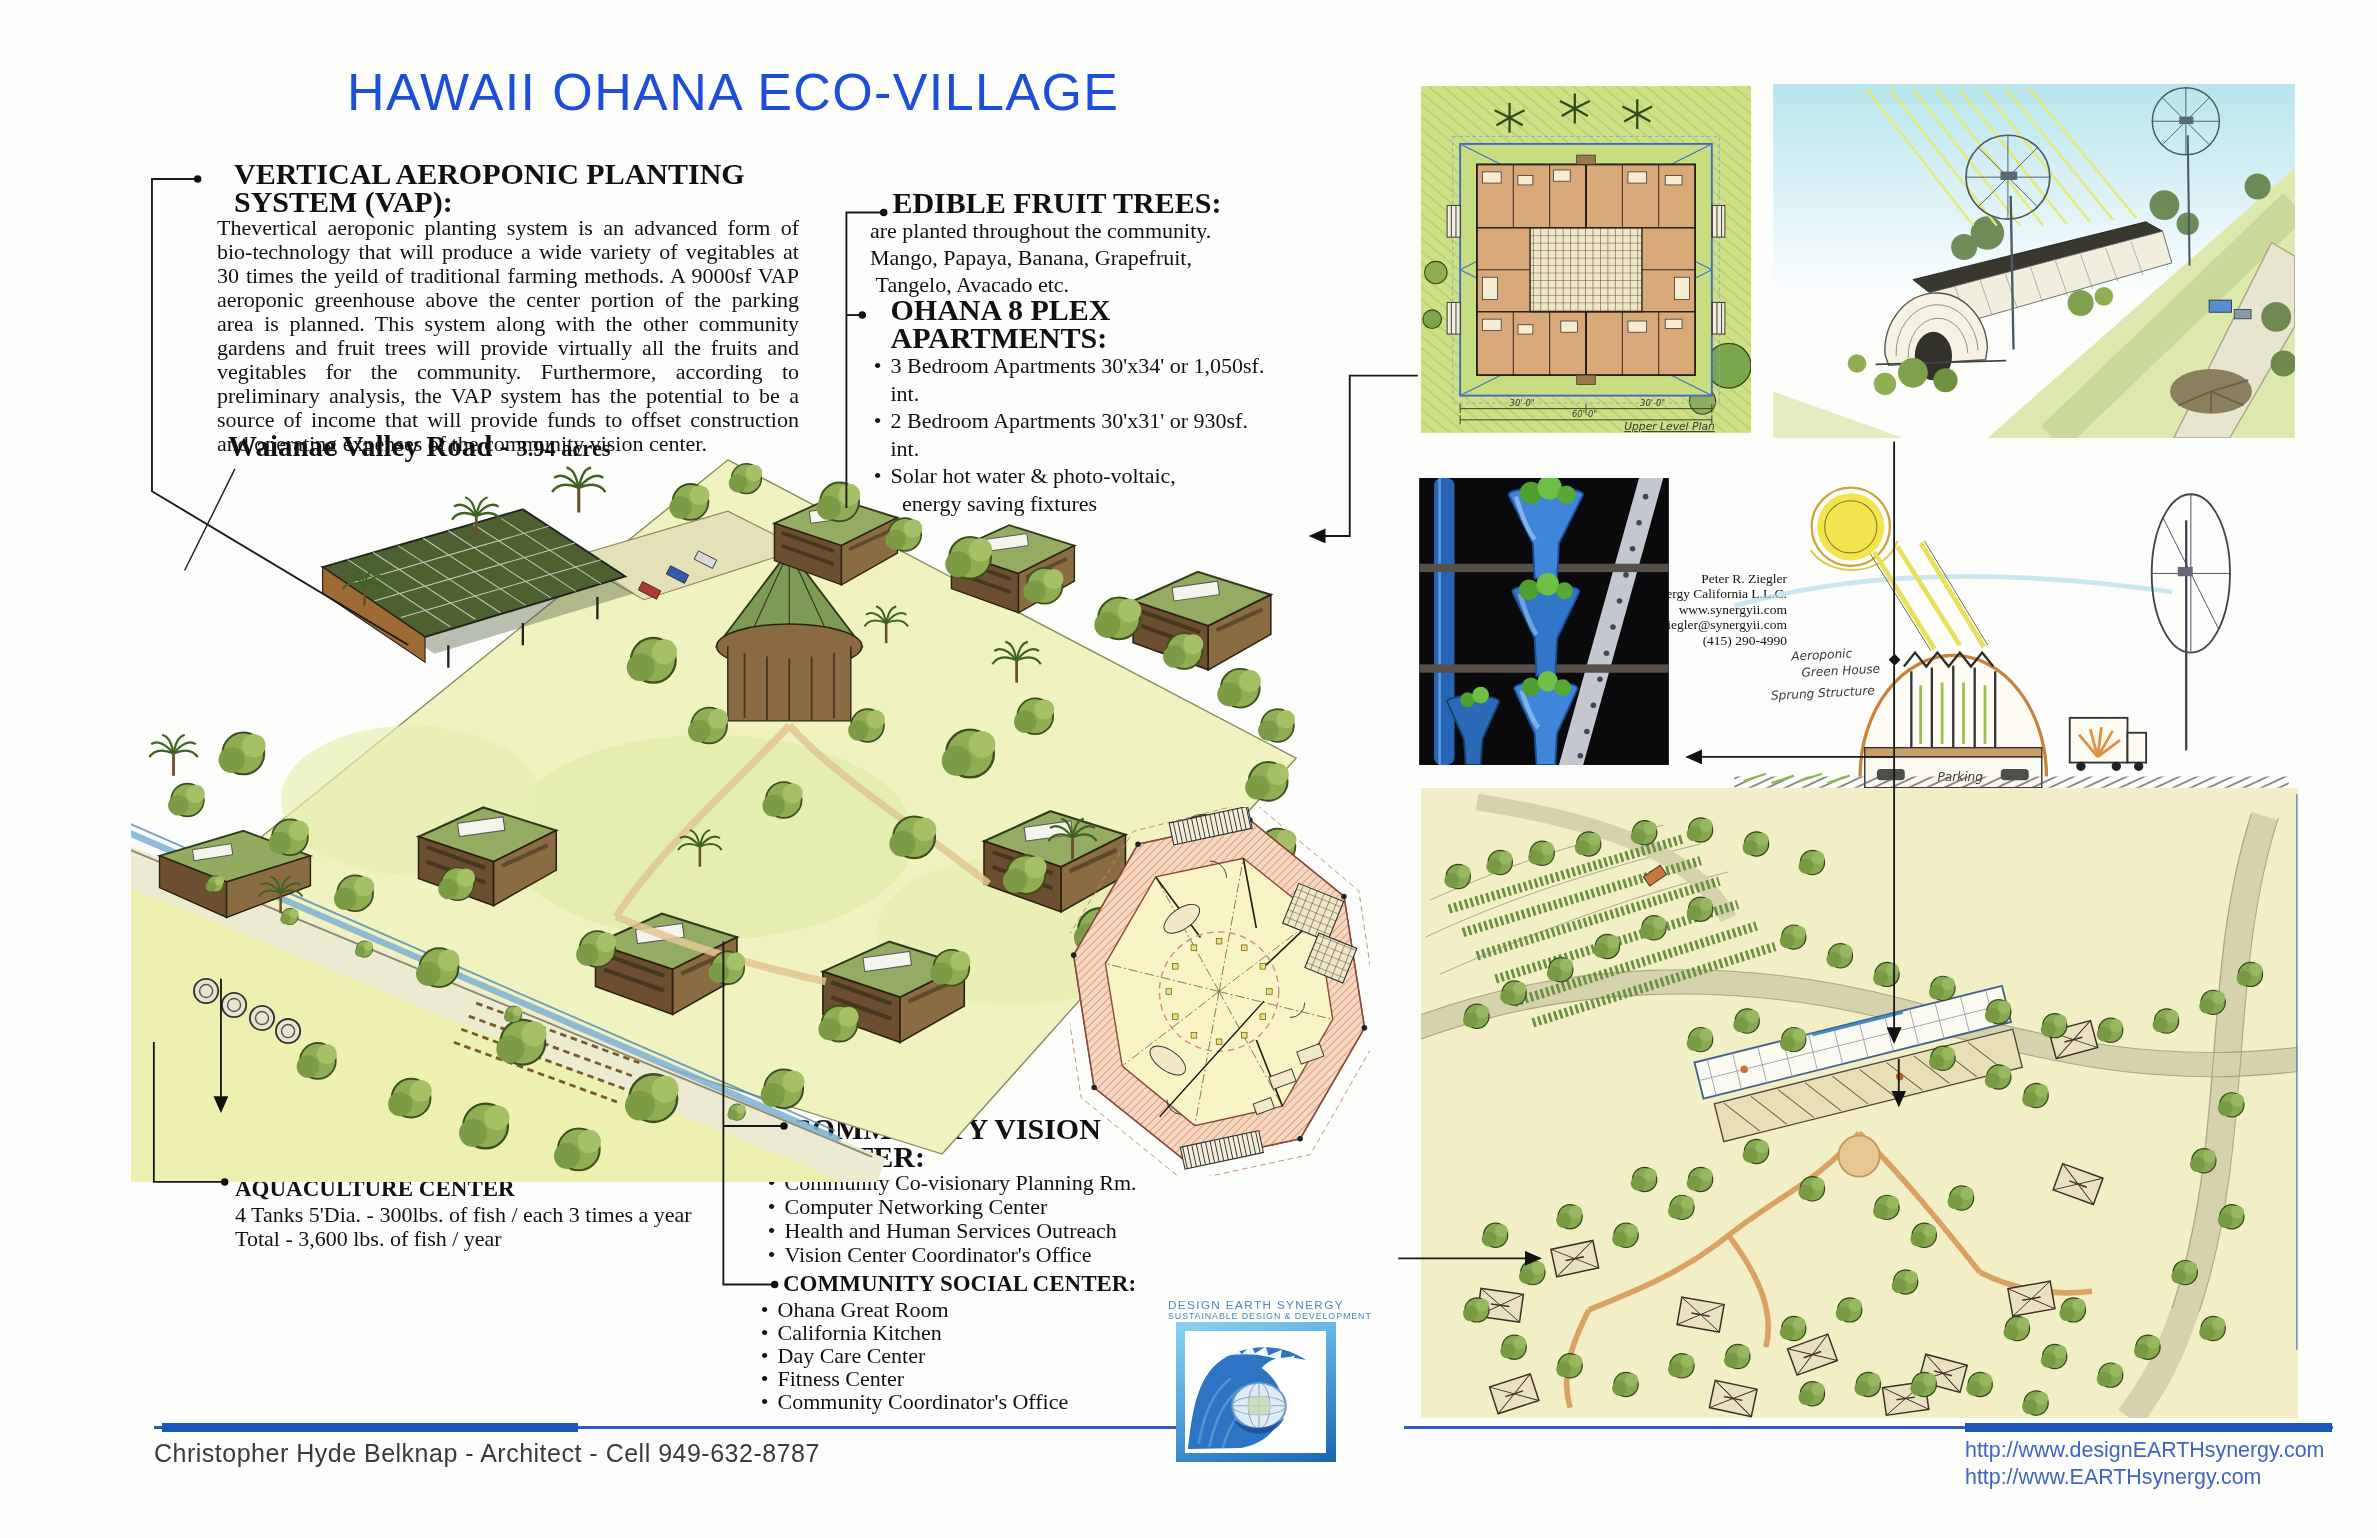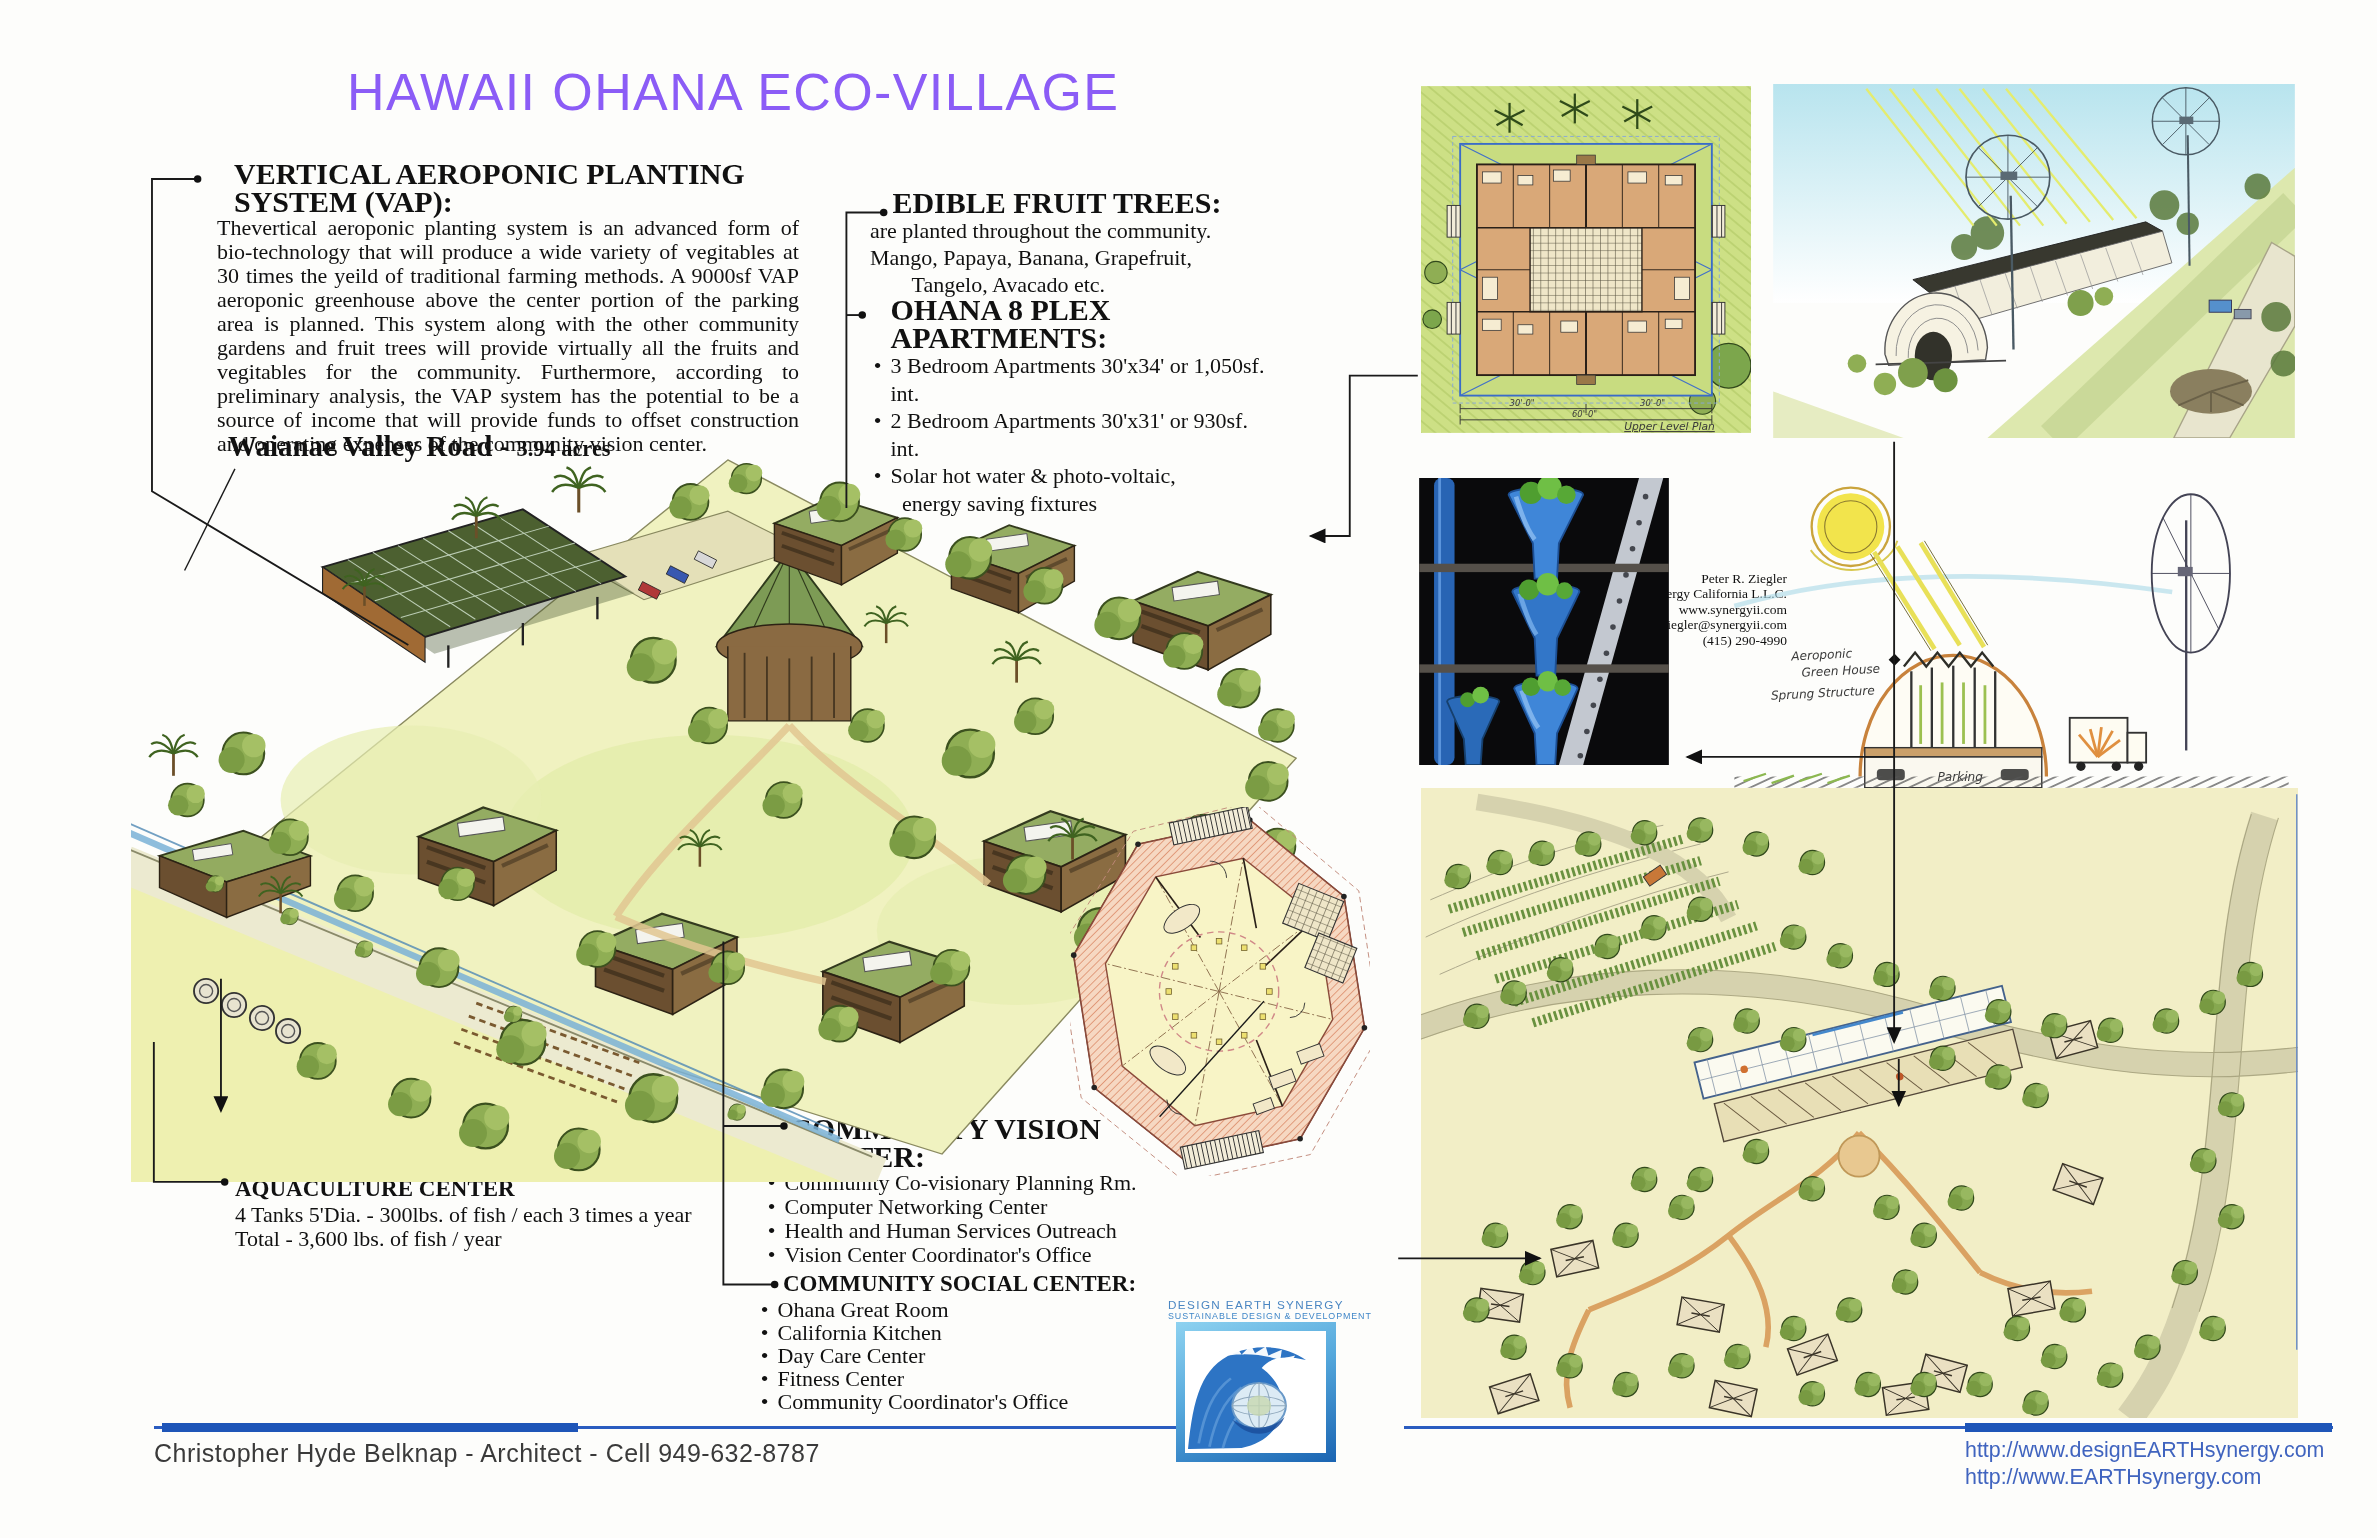--- a/index.html
+++ b/index.html
@@ -1,20 +1,20 @@
 <!DOCTYPE html>
 <html style="font-size:15px"><head>
 <meta charset="utf-8">
 <style>
   html,body{margin:0;padding:0;background:#ffffff;}
   .board{position:relative;width:2377px;height:1538px;background:#fdfdfb;overflow:hidden;
          font-family:"Liberation Serif",serif;color:#111;}
   .abs{position:absolute;}
   .title{font-family:"Liberation Sans",sans-serif;font-weight:400;font-size:52px;
-         letter-spacing:1.4px;color:#8b5cf6;white-space:nowrap;}
+         letter-spacing:1.4px;color:#1d4ed8;white-space:nowrap;}
   .blk{line-height:24px;font-size:22px;}
   .blk .bh{font-size:30px;font-weight:bold;line-height:28px;}
   .just{text-align:justify;}
   .b-line{position:relative;padding-left:20.5px;}
   .b-line::before{content:"\2022";position:absolute;left:3.7px;}
   .roadlbl{font-weight:bold;font-size:29px;white-space:nowrap;}
   .roadlbl .acres{font-size:22.4px;}
   .contact{font-size:13.5px;line-height:15.4px;text-align:right;}
   .footer-name{font-family:"Liberation Sans",sans-serif;font-size:25px;color:#3a3a3a;
                letter-spacing:0.5px;white-space:nowrap;}
@@ -39,21 +39,21 @@
 
   <div class="abs blk" style="left:217px;top:160px;width:582px;">
     <div class="bh" style="padding-left:17px;">VERTICAL AEROPONIC PLANTING SYSTEM (VAP):</div>
     <div class="just">Thevertical  aeroponic planting system is an advanced form of bio-technology that will produce a wide variety of vegitables at 30 times the yeild of traditional farming methods.  A 9000sf VAP aeroponic greenhouse above the center portion of the parking area is planned. This system along with the other community gardens and fruit trees will provide virtually all the fruits and vegitables for the community. Furthermore, according to preliminary analysis, the VAP system has the potential to be a source of income that will provide funds to offset construction and operating expenses of the community vision center.</div>
   </div>
 
   <div class="abs blk" style="left:870px;top:189px;width:392px;line-height:27px;">
     <div class="bh" style="padding-left:22.4px;">EDIBLE FRUIT TREES:</div>
     <div>are planted throughout the community.</div>
     <div>Mango, Papaya, Banana, Grapefruit,</div>
-    <div style="padding-left:5.6px;margin-left:36px;">Tangelo, Avacado etc.</div>
+    <div style="padding-left:5.6px;">Tangelo, Avacado etc.</div>
   </div>
 
   <div class="abs blk" style="left:870px;top:296px;width:401px;line-height:27.5px;">
     <div class="bh" style="padding-left:20.5px;">OHANA 8 PLEX APARTMENTS:</div>
     <div class="b-line">3 Bedroom Apartments 30'x34' or 1,050sf. int.</div>
     <div class="b-line">2 Bedroom Apartments 30'x31' or 930sf. int.</div>
     <div class="b-line">Solar hot water &amp; photo-voltaic,</div>
     <div style="padding-left:32px;">energy saving fixtures</div>
   </div>
 

